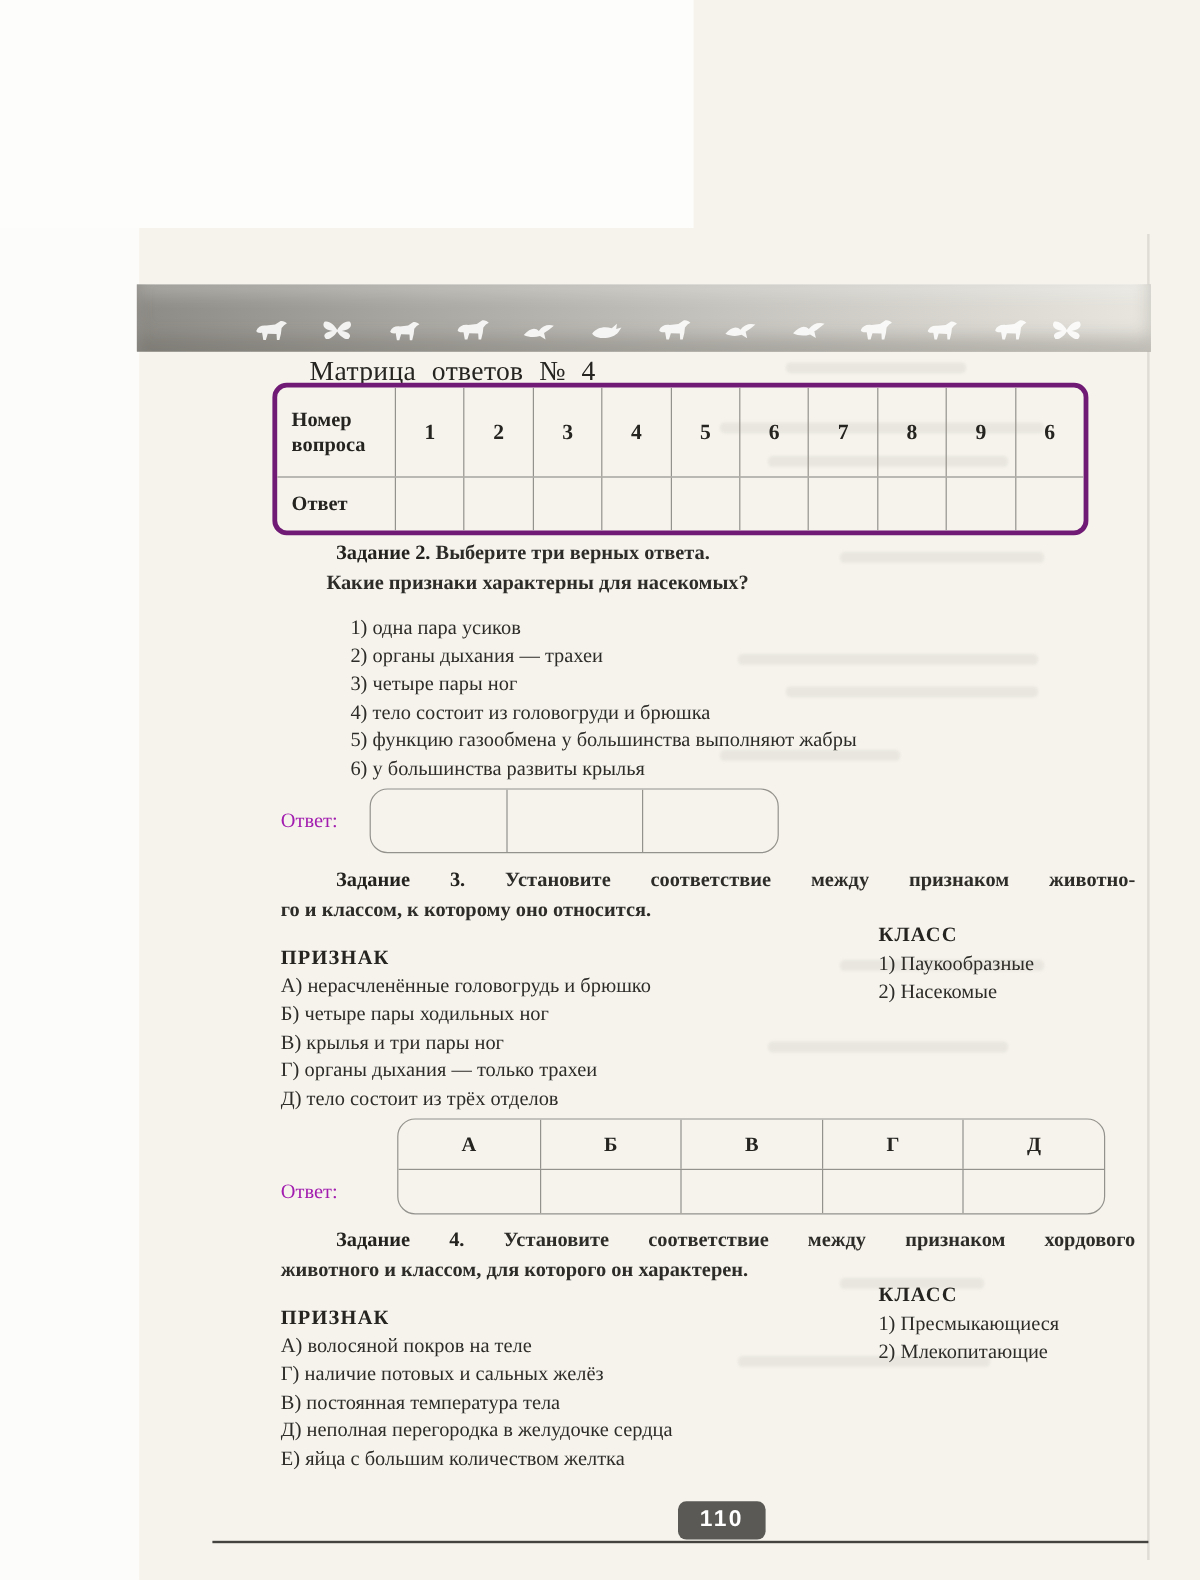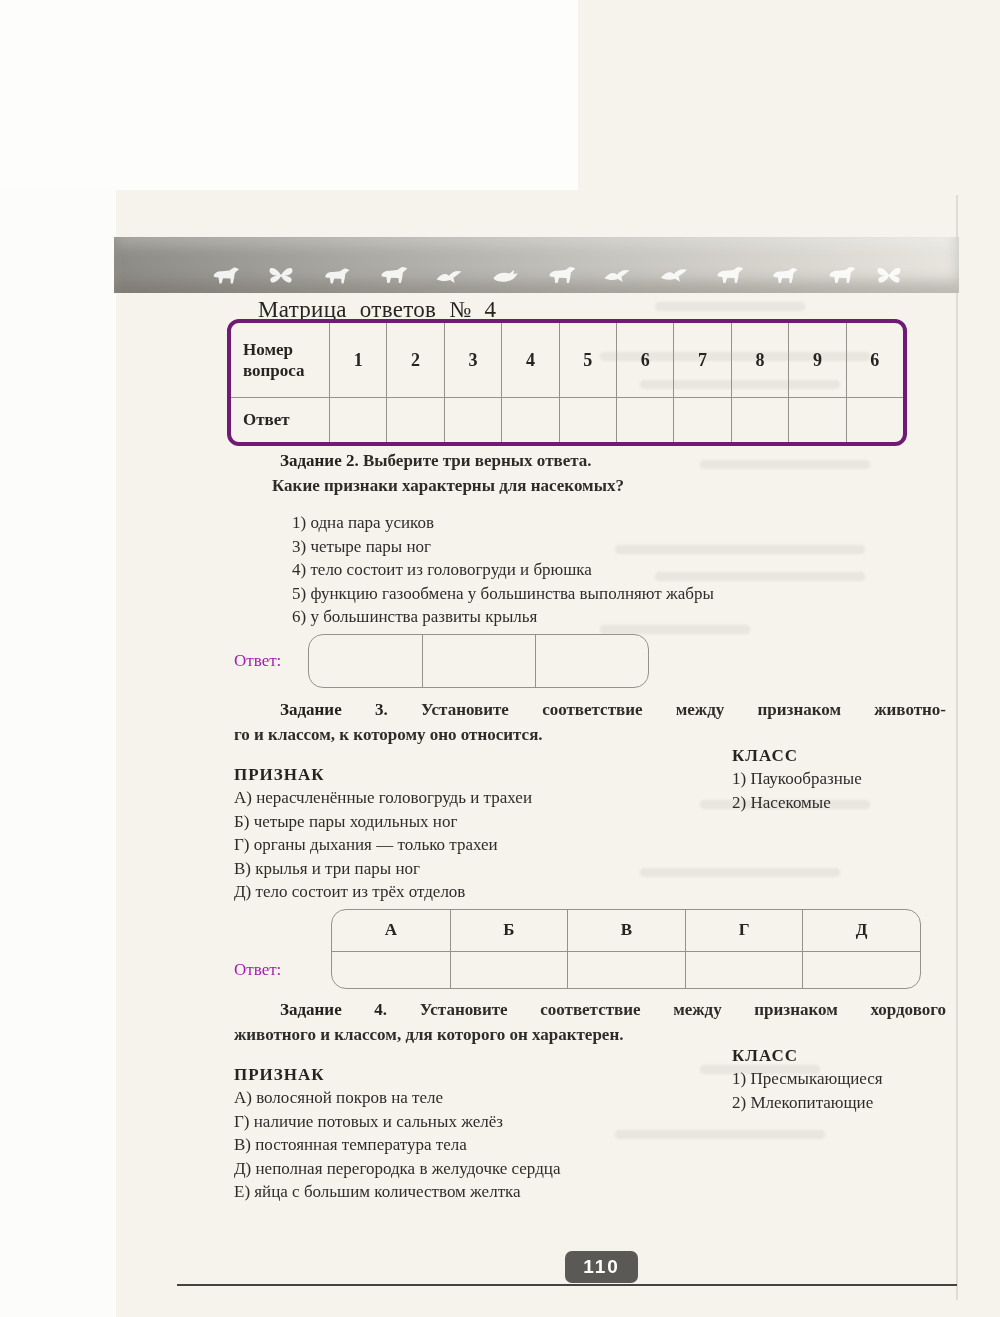--- a/index.html
+++ b/index.html
@@ -175,20 +175,21 @@
     </div>
   </div>
 
   <div class="content">
 
     <div class="para"><b class="task-label">Задание 2.</b> <span>Выберите три верных ответа.</span></div>
     <div class="para q">Какие признаки характерны для насекомых?</div>
 
     <div class="options">
       <div class="option">1) одна пара усиков</div>
+      <div class="option">2) органы дыхания — трахеи</div>
       <div class="option">3) четыре пары ног</div>
       <div class="option">4) тело состоит из головогруди и брюшка</div>
       <div class="option">5) функцию газообмена у большинства выполняют жабры</div>
       <div class="option">6) у большинства развиты крылья</div>
     </div>
 
     <div class="answer-row answer-row-2">
       <span class="ans-label">Ответ:</span>
       <div class="ans-box3">
         <div class="cell"></div>
@@ -196,24 +197,24 @@
         <div class="cell"></div>
       </div>
     </div>
 
     <div class="para jline"><b class="task-label">Задание 3.</b> <span>Установите соответствие между признаком животно-</span></div>
     <div class="para line2">го и классом, к которому оно относится.</div>
 
     <div class="cols">
       <div class="col-left">
         <div class="col-header">ПРИЗНАК</div>
-        <div class="feature">А) нерасчленённые головогрудь и трахеи</div>
+        <div class="feature">А) нерасчленённые головогрудь и брюшко</div>
         <div class="feature">Б) четыре пары ходильных ног</div>
+        <div class="feature">В) крылья и три пары ног</div>
         <div class="feature">Г) органы дыхания — только трахеи</div>
-        <div class="feature">В) крылья и три пары ног</div>
         <div class="feature">Д) тело состоит из трёх отделов</div>
       </div>
       <div class="col-right">
         <div class="col-header">КЛАСС</div>
         <div class="class-item">1) Паукообразные</div>
         <div class="class-item">2) Насекомые</div>
       </div>
     </div>
 
     <div class="answer-row answer-row-3">

